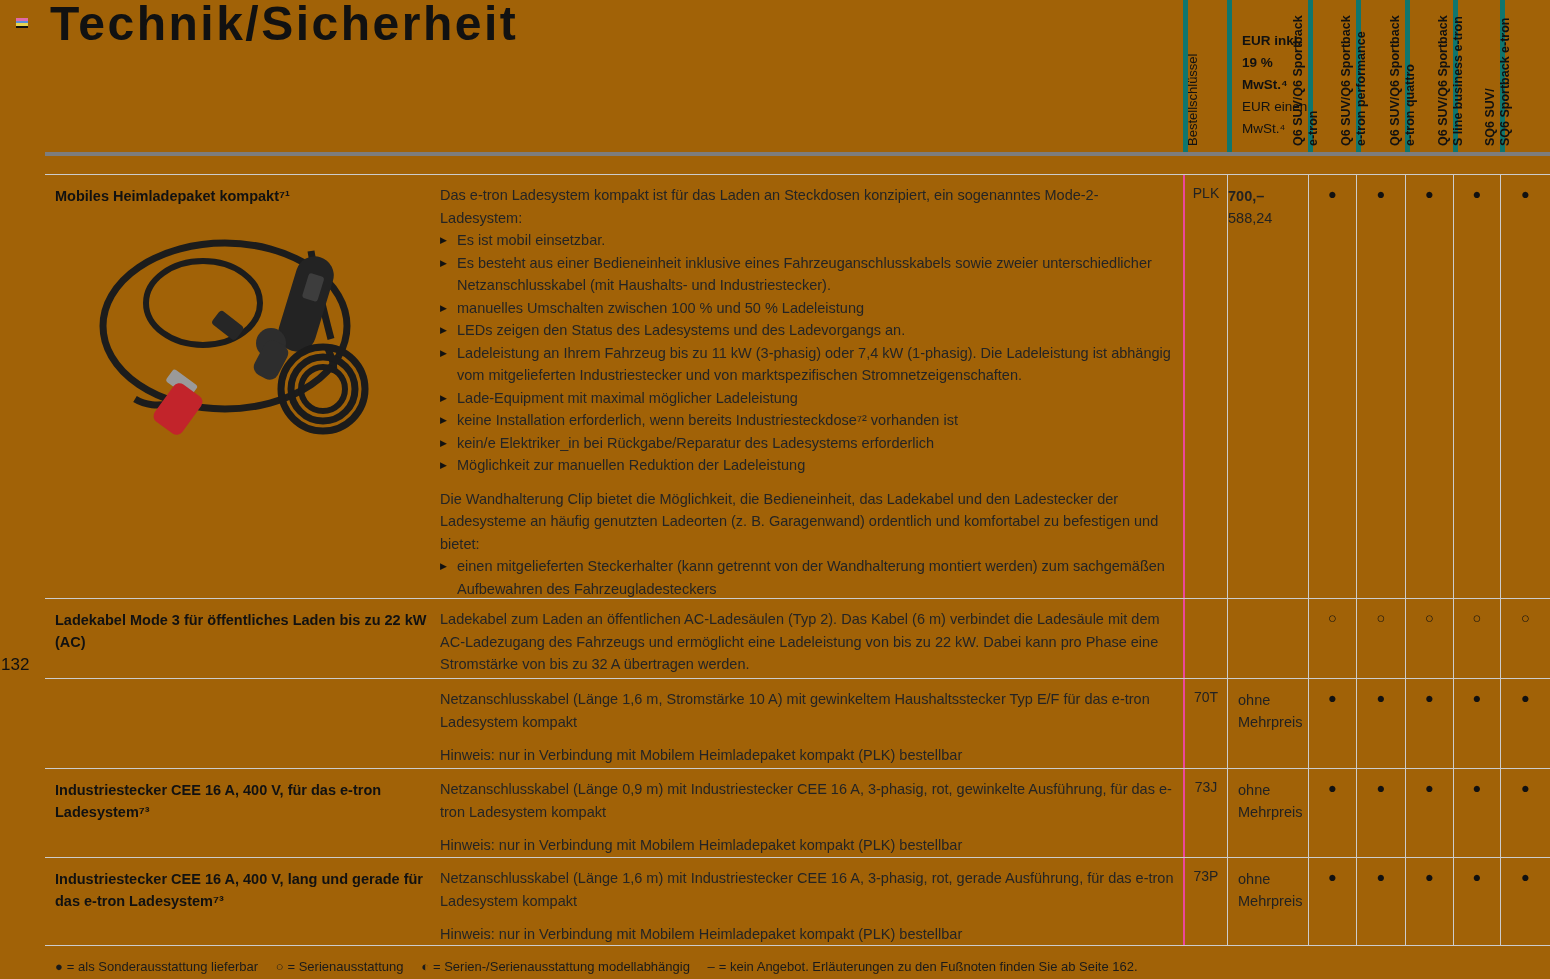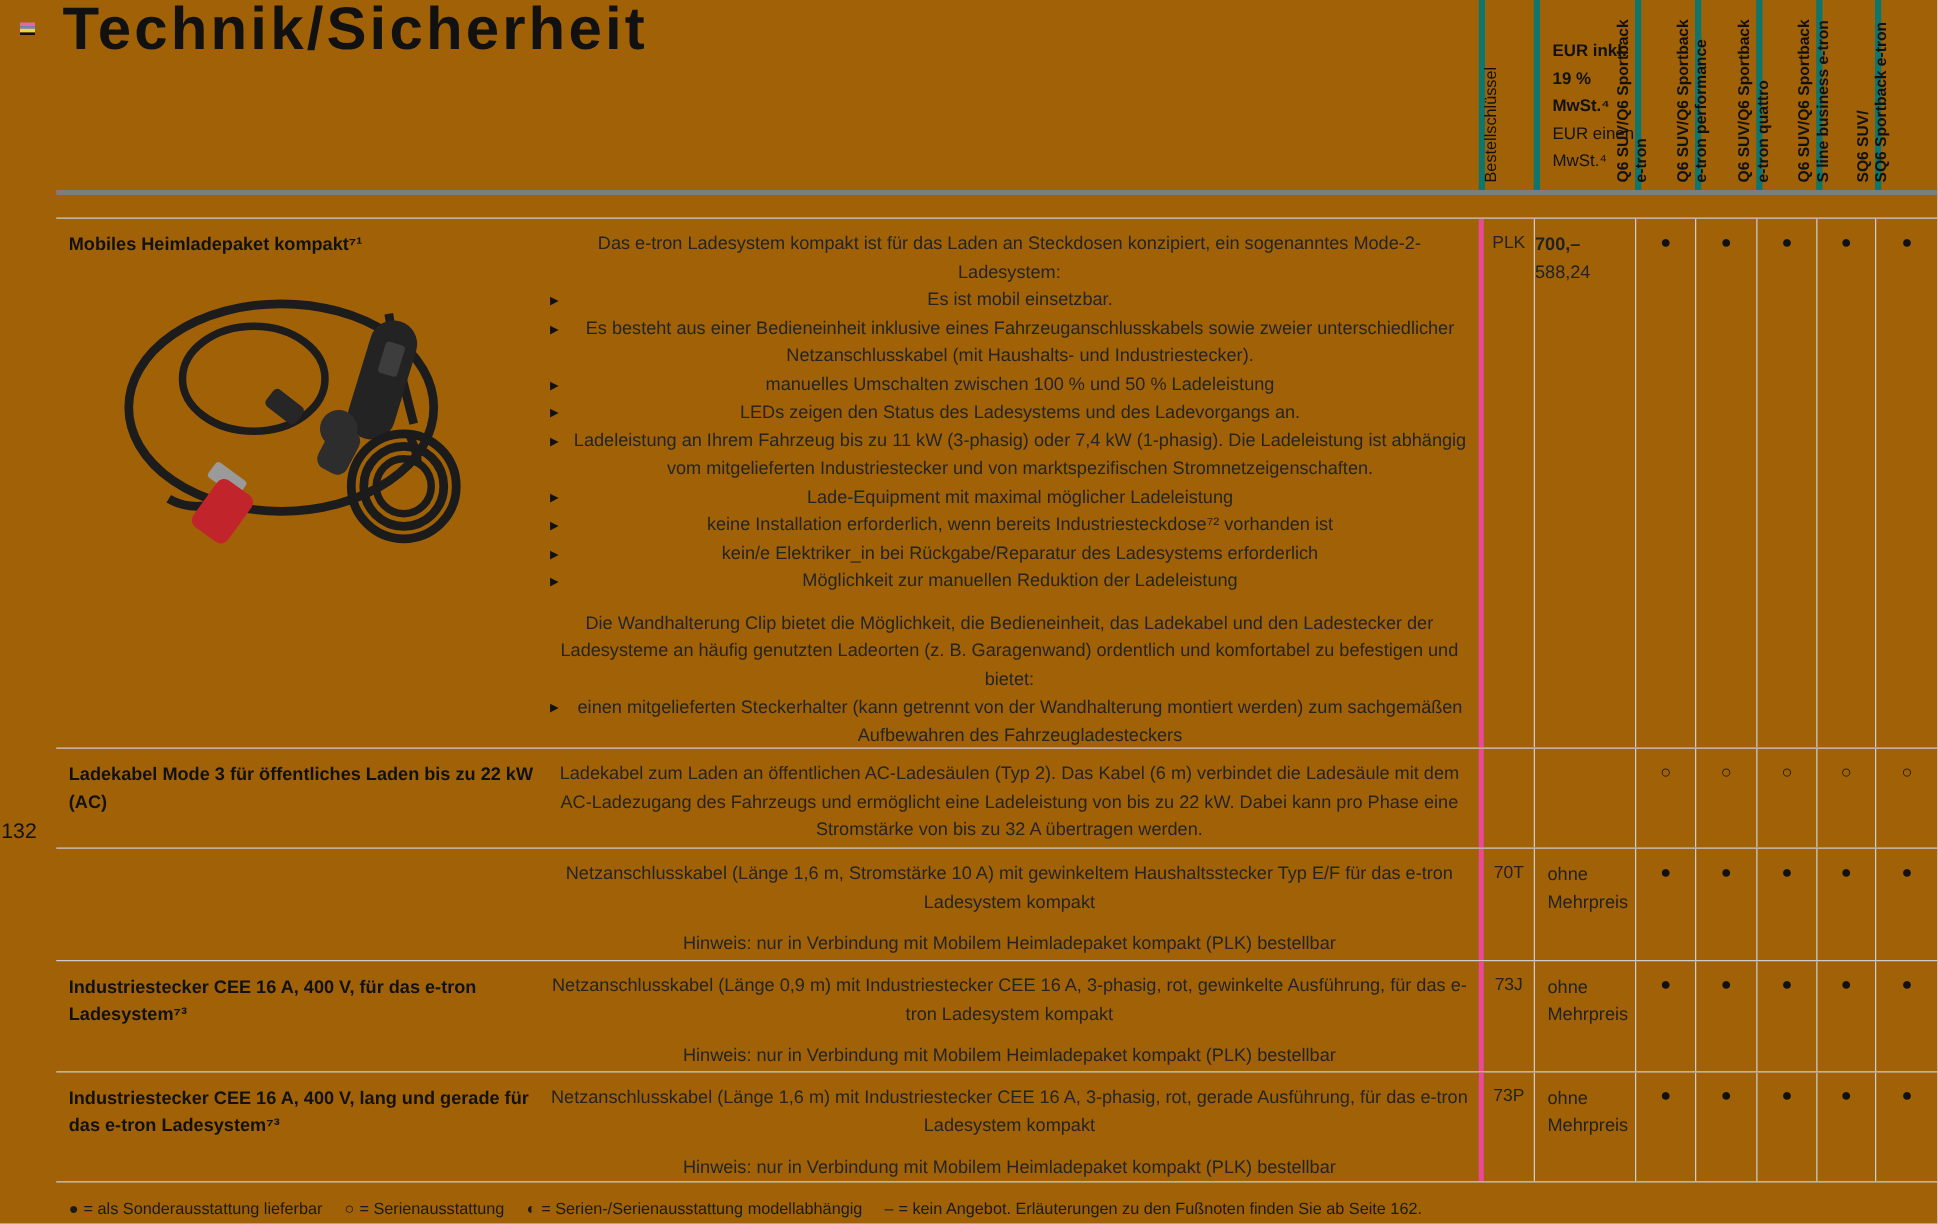--- a/index.html
+++ b/index.html
@@ -19,26 +19,26 @@
   .rot{position:absolute;transform-origin:0 100%;transform:rotate(-90deg);bottom:6px;width:150px;}
   .rot .l{white-space:nowrap;line-height:15px;font-size:12.5px;font-weight:bold;color:#111;}
   .rot.single .l{font-weight:normal;font-size:13px;line-height:16px;}
   .eur-head{position:absolute;left:10px;bottom:12px;font-size:13.5px;line-height:22px;color:#111;}
   .eur-head .b{font-weight:bold;}
   .rule{position:absolute;left:45px;top:152px;width:1505px;height:4px;background:#7d7d7d;}
   
   .row{position:absolute;left:45px;width:1505px;border-top:1px solid #cccccc;box-sizing:border-box;overflow:hidden;}
   .bottom-line{position:absolute;left:45px;top:945px;width:1505px;height:1px;background:#cccccc;}
   .cell-label{position:absolute;left:10px;top:10px;width:388px;font-size:14.5px;font-weight:bold;line-height:22px;color:#111;}
-  .cell-desc{position:absolute;left:395px;top:9px;width:735px;font-size:14.5px;line-height:22.5px;color:#242424;text-align:center;}
+  .cell-desc{position:absolute;left:395px;top:9px;width:735px;font-size:14.5px;line-height:22.5px;color:#242424;}
   .para-gap{margin-top:11px;}
   .note-gap{margin-top:11px;}
   .bullet-item{position:relative;padding-left:17px;}
   .bullet-marker{position:absolute;left:0;top:0;font-size:9px;line-height:22.5px;color:#111;}
-  .cell-code{position:absolute;left:1138px;top:0;width:44px;height:100%;border-left:4px solid #ec4899;box-sizing:border-box;
+  .cell-code{position:absolute;left:1138px;top:0;width:44px;height:100%;border-left:2px solid #ec4899;box-sizing:border-box;
     text-align:center;padding-top:10px;font-size:14px;color:#222;}
   .cell-price{position:absolute;left:1182px;top:0;width:81px;height:100%;border-left:1px solid #cccccc;box-sizing:border-box;
     font-size:14.5px;line-height:22px;color:#222;}
   .cell-price.price-num{text-align:left;padding:10px 12px 0 0;}
   .cell-price.price-num .gross{font-weight:bold;}
   .cell-price.price-text{text-align:left;padding:10px 0 0 10px;}
   .cell-dot{position:absolute;top:0;height:100%;border-left:1px solid #cccccc;box-sizing:border-box;
     text-align:center;padding-top:8px;font-size:14.5px;line-height:22px;color:#111;}
   .m1{left:1263px;width:48px;} .m2{left:1311px;width:49px;} .m3{left:1360px;width:48px;}
   .m4{left:1408px;width:47px;} .m5{left:1455px;width:50px;}

